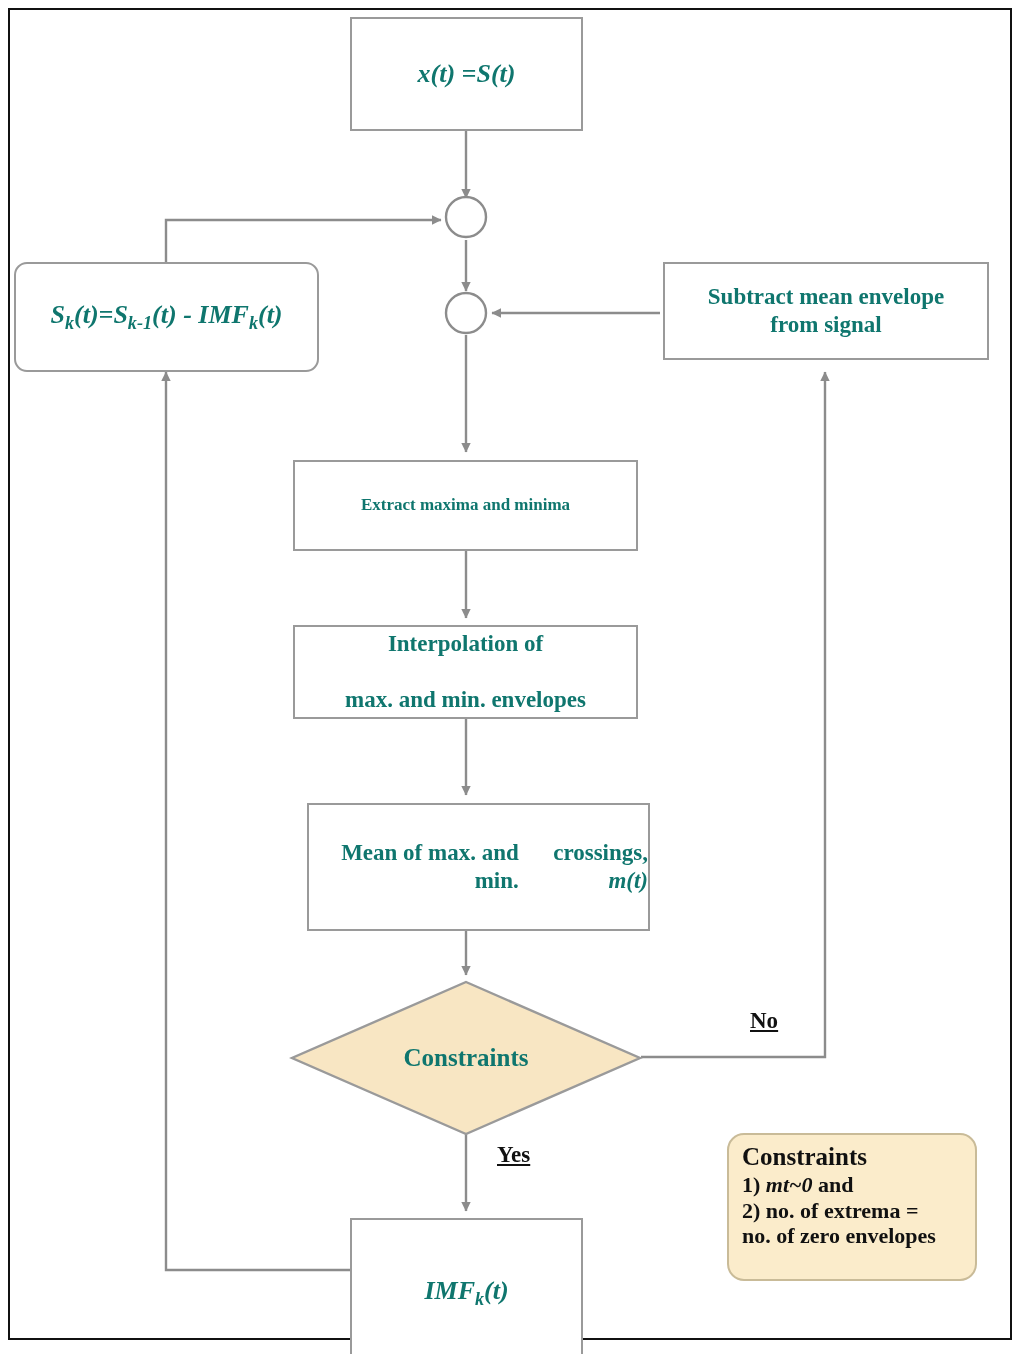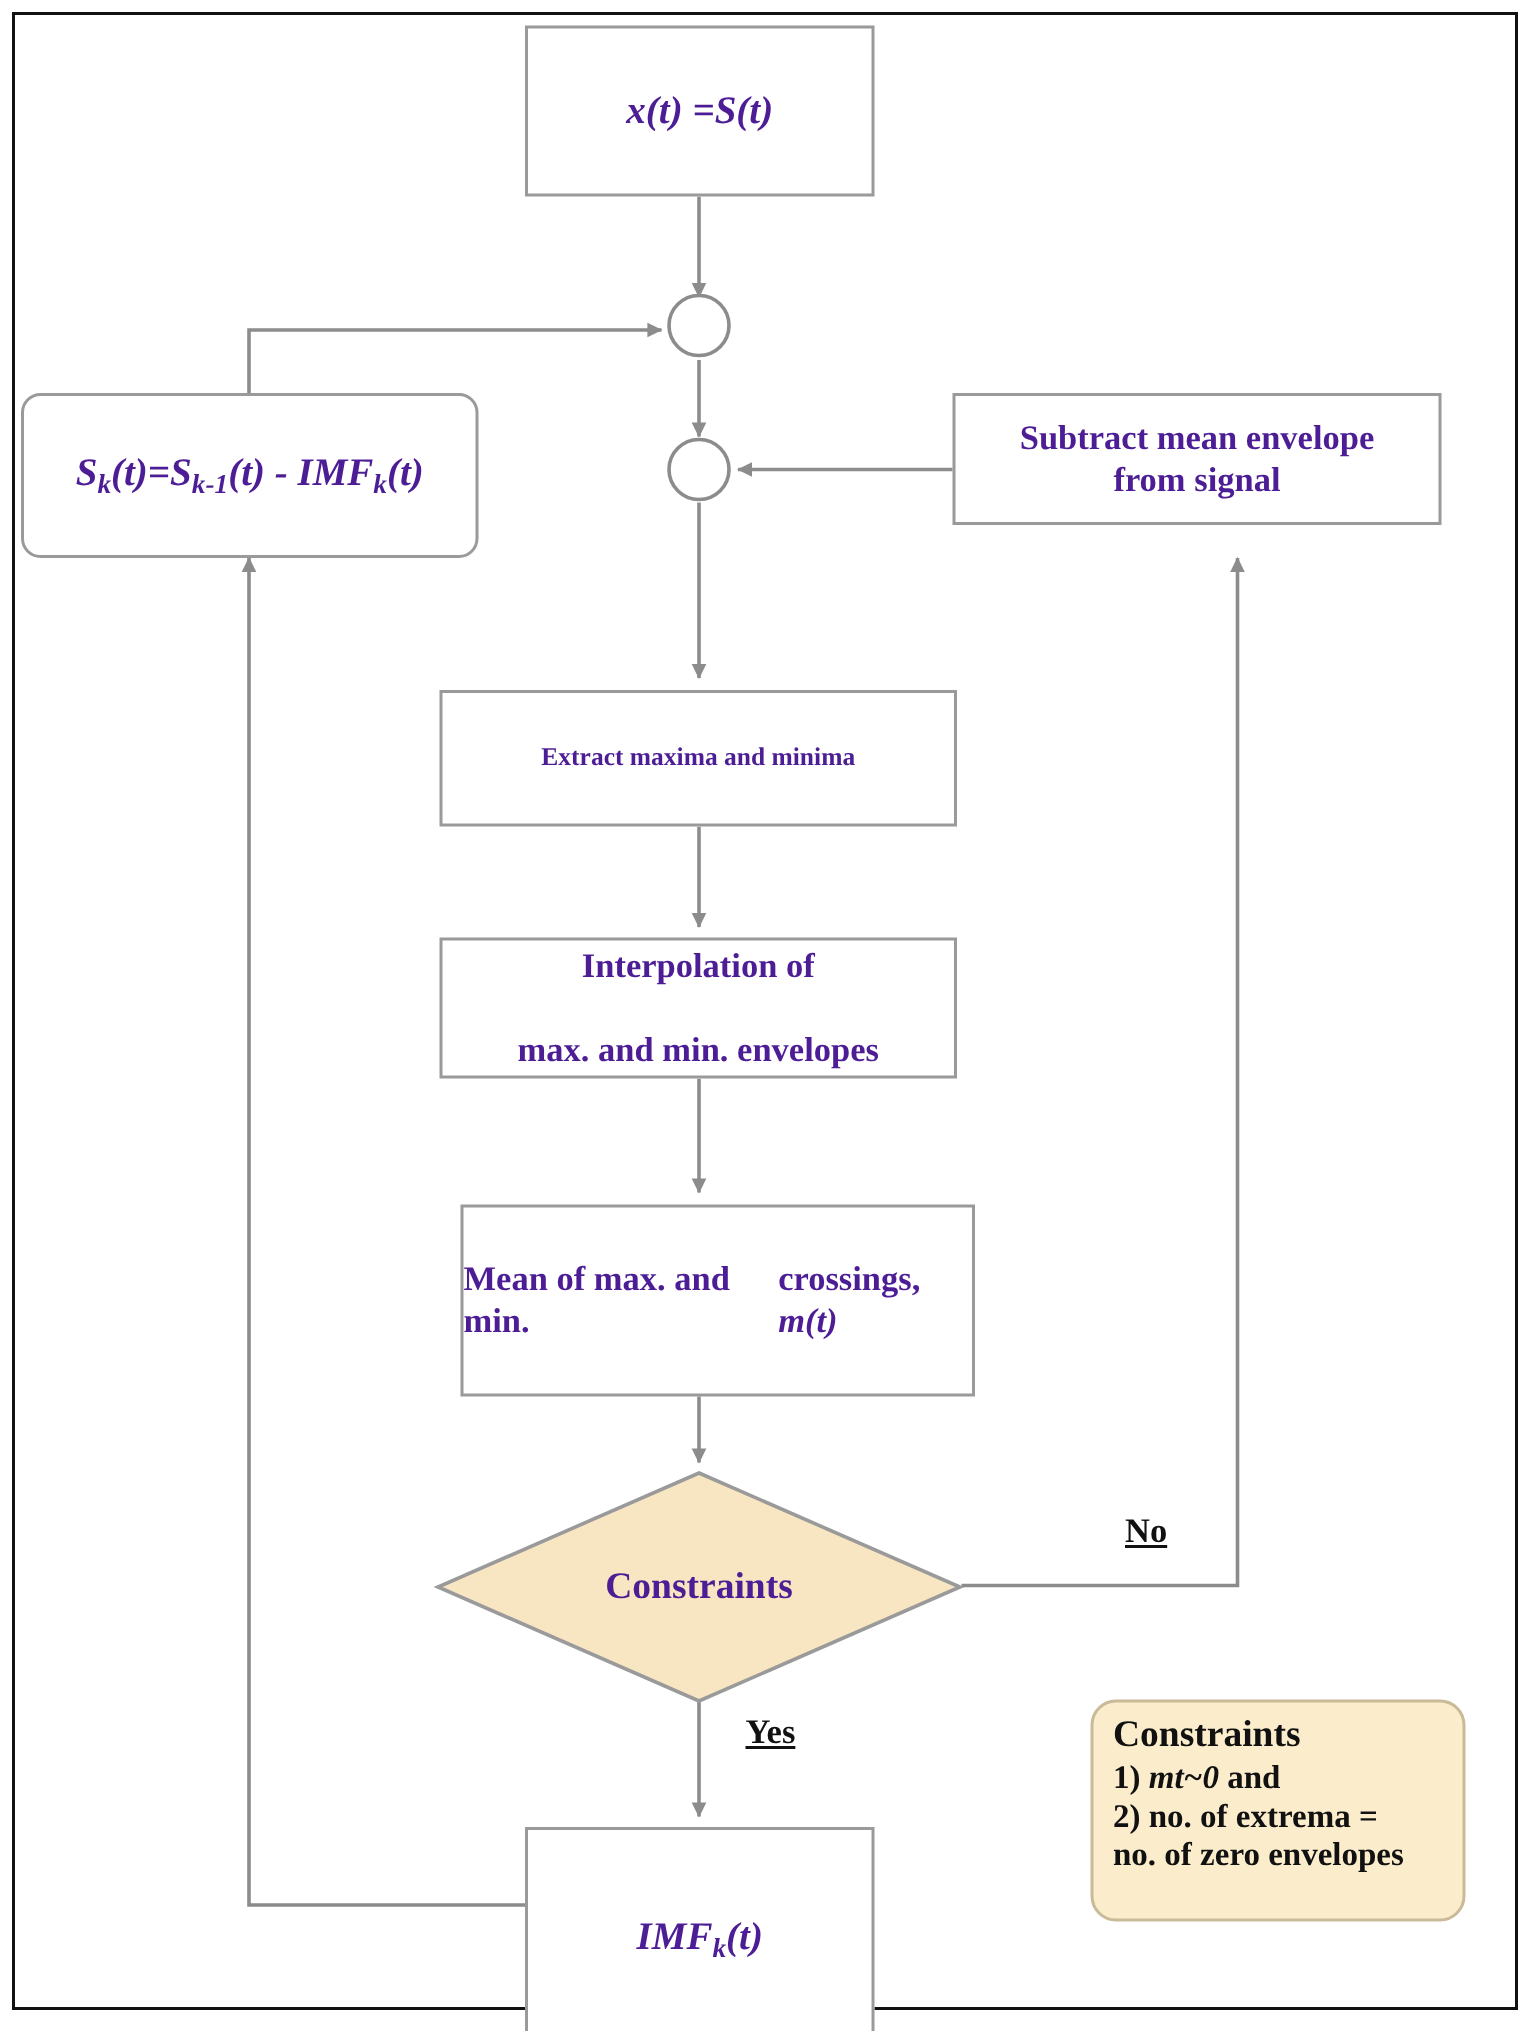--- a/index.html
+++ b/index.html
@@ -34,22 +34,22 @@
     top: 0;
     width: 1024px;
     height: 1354px;
   }
   .node {
     position: absolute;
     box-sizing: border-box;
     display: flex;
     align-items: center;
     justify-content: center;
-    text-align: left;
-    color: #4c1d95;
+    text-align: right;
+    color: #0f766e;
     font-weight: bold;
     line-height: 1.22;
     font-family: Liberation Serif, serif;
   }
   .proc {
     background: #ffffff;
     border: 2px solid #9a9a9a;
   }
   .formula {
     font-style: italic;
@@ -140,21 +140,21 @@
   </svg>
 
   <div class="node proc" style="left:350px; top:17px; width:233px; height:114px; font-size:26px;">
     <span class="formula"><span>x(t)</span><span> =</span><span>S(t)</span></span>
   </div>
 
   <div class="node proc" style="left:14px; top:262px; width:305px; height:110px; font-size:26px;border-radius:13px;">
     <span class="formula"><span>S</span><sub>k</sub><span>(t)=</span><span>S</span><sub>k-1</sub><span>(t) - </span><span>IMF</span><sub>k</sub><span>(t)</span></span>
   </div>
 
-  <div class="node proc" style="left:635px; top:262px; width:326px; height:88px; font-size:23px; flex-direction:column;">
+  <div class="node proc" style="left:663px; top:262px; width:326px; height:98px; font-size:23px; flex-direction:column;">
     <span>Subtract mean envelope</span>
     <span>from signal</span>
   </div>
 
   <div class="node proc" style="left:293px; top:460px; width:345px; height:91px; font-size:17px;">
     <span>Extract maxima and minima</span>
   </div>
 
   <div class="node proc" style="left:293px; top:625px; width:345px; height:94px; font-size:23px; flex-direction:column;gap:28px;">
     <span>Interpolation of</span>

